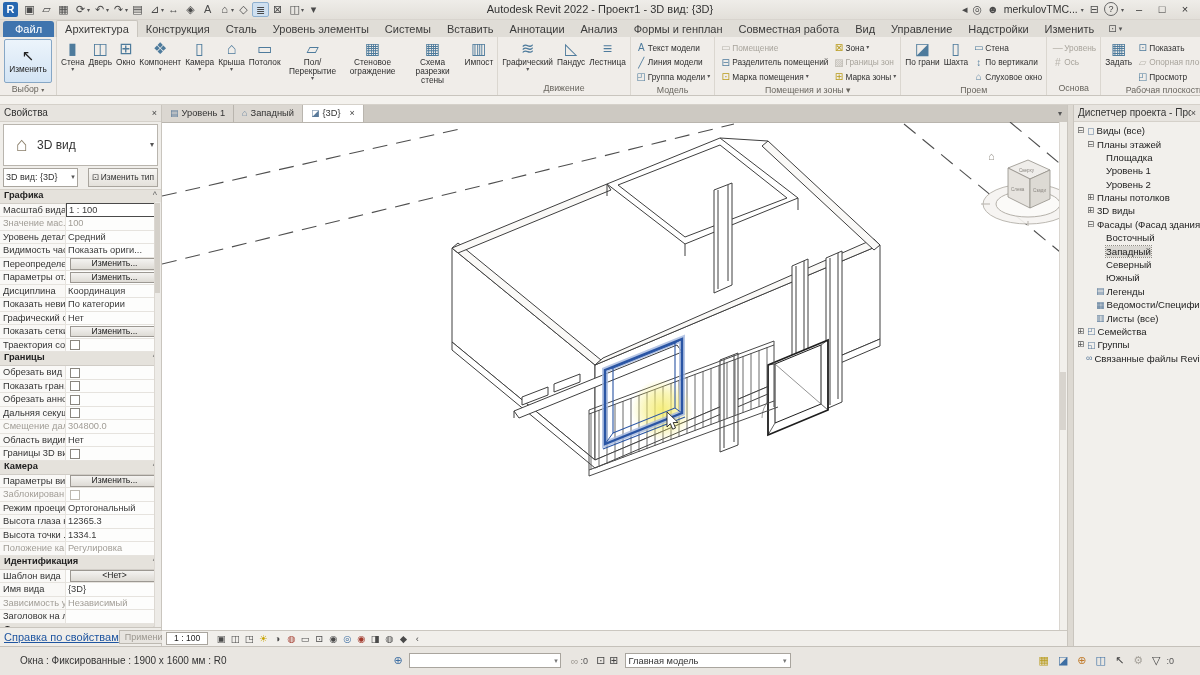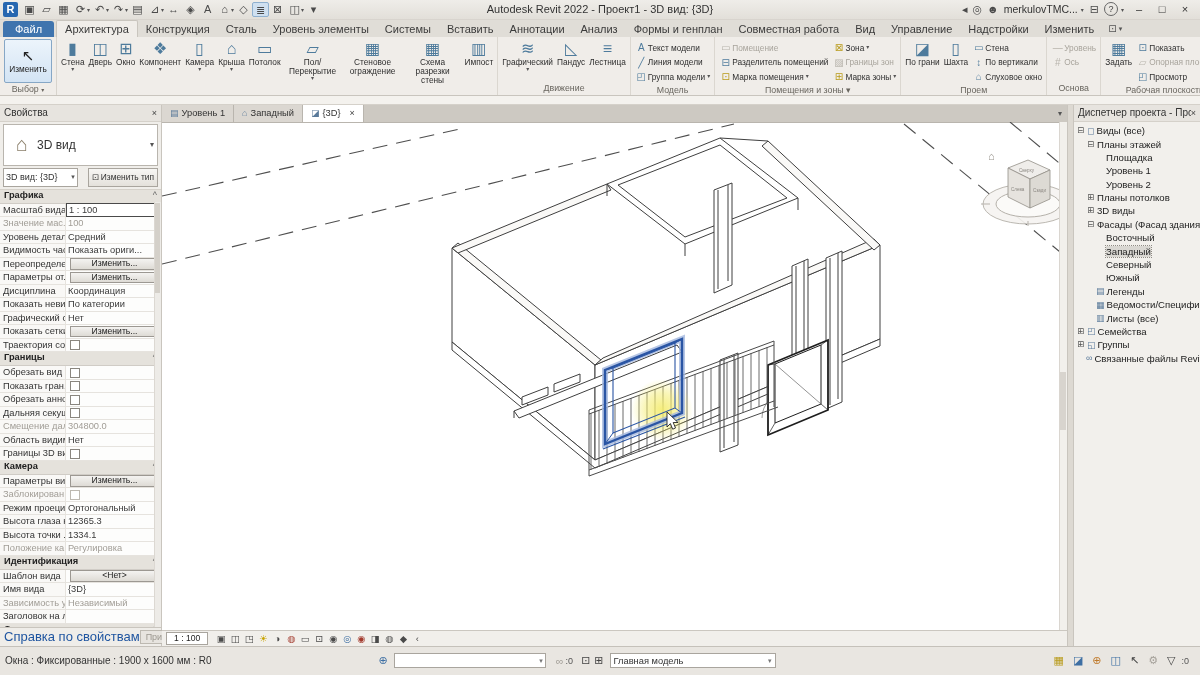--- a/index.html
+++ b/index.html
@@ -68,21 +68,21 @@
   .ppin{font-weight:normal;color:#666;font-size:9px;}
   .prow{display:flex;height:12.5px;border-bottom:1px solid #E6E3DE;background:#F9F8F6;align-items:center;}
   .plabel{width:62px;flex:none;padding-left:3px;overflow:hidden;white-space:nowrap;color:#333;font-size:9.3px;border-right:1px solid #E6E3DE;height:100%;line-height:12.5px;}
   .pval{flex:1;font-size:9.3px;padding-left:2px;overflow:hidden;white-space:nowrap;background:#FDFDFC;height:100%;line-height:12.5px;display:flex;align-items:center;}
   .pv-btn{margin:1px 2px;border:1px solid #9C9892;background:linear-gradient(#F4F3F1,#DEDBD5);text-align:center;flex:1;font-size:8.6px;line-height:9.5px;color:#222;}
   .pv-input{border:1px solid #4a4a4a;background:#fff;margin-right:2px;}
   .pv-dis{color:#A19D96 !important;}
   .pcb{width:8px;height:8px;border:1px solid #8a867f;background:#fff;margin-left:2px;flex:none;}
   .pcb-dis{border-color:#BDB9B1;}
   .pfoot{height:18px;flex:none;display:flex;justify-content:space-between;align-items:center;padding:0 4px;border-top:1px solid #C9C5BE;background:#EFEDE9;}
-  #helplink{font-size:13px;color:#1F55A0;white-space:nowrap;}
+  #helplink{font-size:11px;color:#1F55A0;text-decoration:underline;white-space:nowrap;}
   #applybtn{font-size:9px;color:#9b978f;border:1px solid #BDB9B1;background:#E7E4DF;padding:0 5px;line-height:12px;}
   #pscroll{position:absolute;right:0;top:97px;bottom:19px;width:6px;background:#EDEBE7;border-left:1px solid #DCD8D2;}
   #pscroll .thumb{margin:1px 0 0 0;width:5px;height:90px;background:#D4D0C9;}
   
   #canvas{flex:1;position:relative;background:#fff;overflow:hidden;}
   #viewtabs{height:17px;background:#CDC9C2;display:flex;border-bottom:1px solid #B9B5AE;align-items:stretch;}
   .vtab{display:flex;align-items:center;gap:3px;padding:0 8px;font-size:9.3px;background:#DBD7D1;border-right:1px solid #B9B5AE;color:#333;white-space:nowrap;}
   .vtab.vactive{background:#fff;}
   .vtico{font-size:9px;color:#5a7a9a;}
   .vtclose{font-size:9px;color:#444;margin-left:6px;}
@@ -103,21 +103,21 @@
   
   #splitter{width:5px;flex:none;background:#DDD9D2;border-left:1px solid #C9C5BE;}
   #browser{width:127px;flex:none;background:#F2F0EC;border-left:1px solid #C9C5BE;font-size:10px;display:flex;flex-direction:column;box-sizing:border-box;}
   #tree{flex:1;overflow:hidden;padding-top:2px;}
   .titem{display:flex;align-items:center;height:13.4px;white-space:nowrap;color:#222;font-size:9.6px;overflow:hidden;}
   .texp{width:9px;flex:none;font-size:8.5px;color:#555;margin-right:1px;line-height:9px;}
   .texp-sp{width:9px;flex:none;}
   .tico{font-size:9px;margin-right:2px;color:#5a7a9a;flex:none;}
   .titem.sel .tlabel{background:#D9D7D2;outline:1px dotted #8f8b84;}
   
-  #statusbar{height:31px;background:#E9E6E1;border-top:1px solid #C5C1BA;display:flex;align-items:center;font-size:10px;color:#333;padding:0 5px;box-sizing:border-box;}
+  #statusbar{height:31px;background:#E9E6E1;border-top:1px solid #C5C1BA;display:flex;align-items:center;font-size:10px;color:#333;padding:0 20px;box-sizing:border-box;}
   #sb-left{white-space:nowrap;}
   .sb-ic{font-size:11px;margin:0 2px;}
   #sb-input{width:148px;height:13px;background:#fff;border:1px solid #A9A59E;display:flex;align-items:center;justify-content:flex-end;padding-right:2px;margin-left:4px;}
   #sb-input .ccaret{font-size:7px;color:#777;}
   .sb-count{font-size:9px;color:#555;margin-right:6px;}
   .sb-select{width:158px;height:13px;background:#fff;border:1px solid #A9A59E;display:flex;align-items:center;font-size:9.3px;padding:0 3px;color:#333;margin-left:4px;}
   .sb-select .ccaret{margin-left:auto;font-size:7px;color:#777;}
   #sb-right{margin-left:auto;display:flex;align-items:center;gap:5px;padding-right:4px;}
 </style>
 </head>

